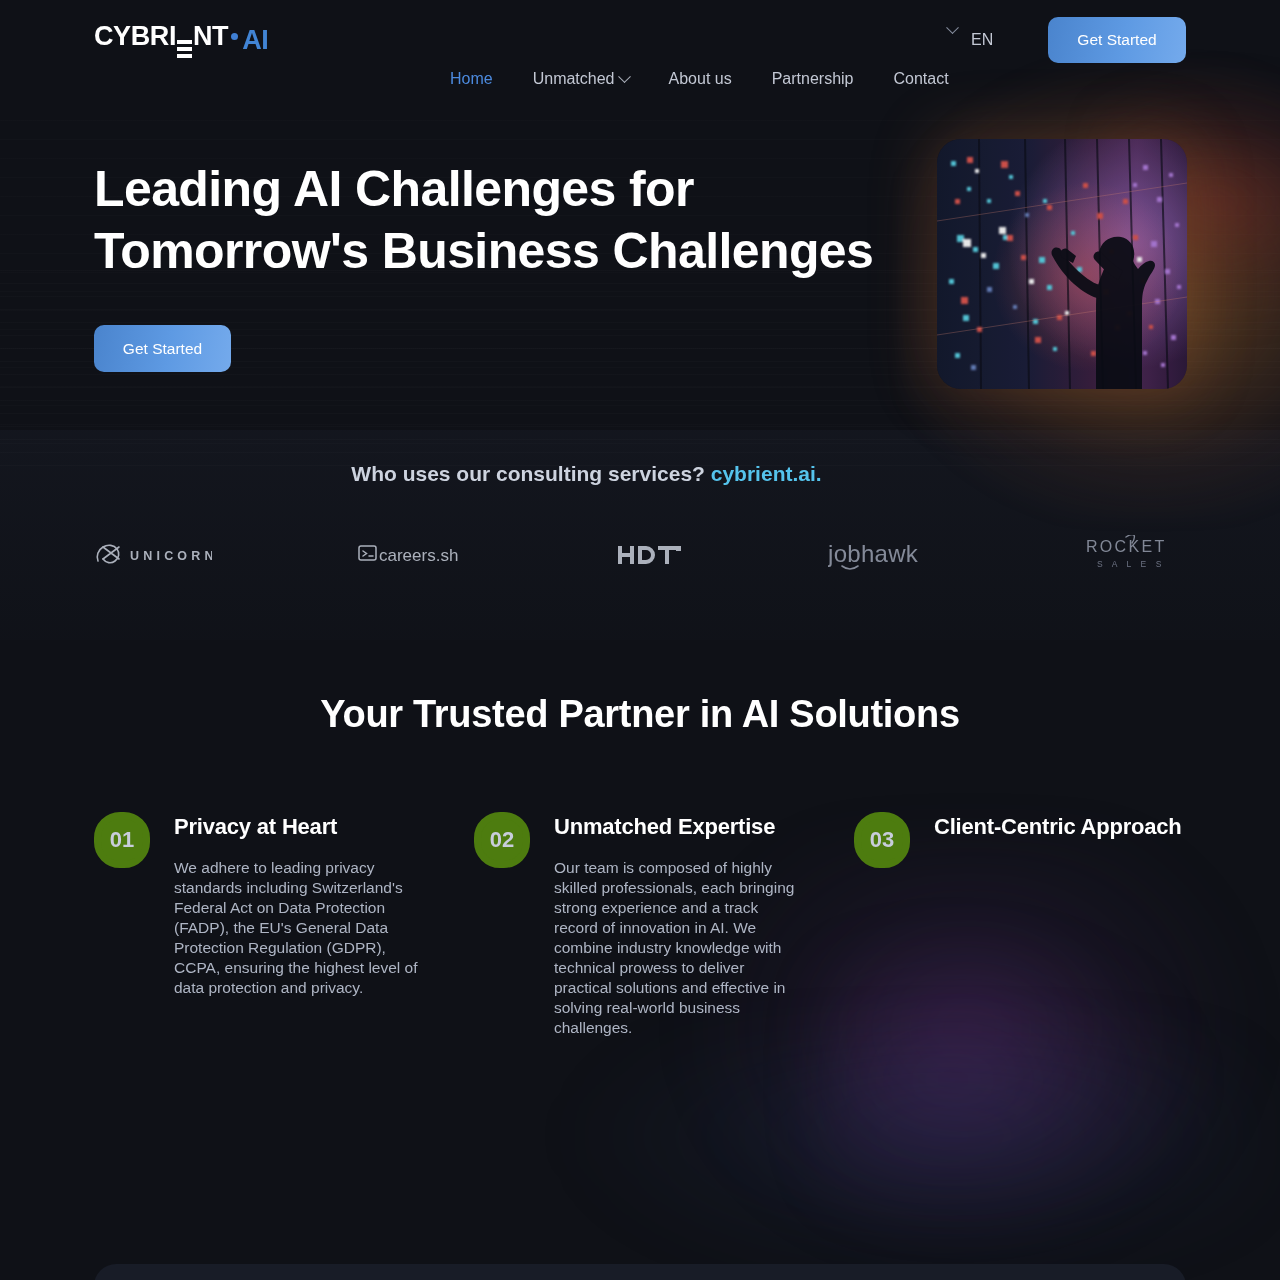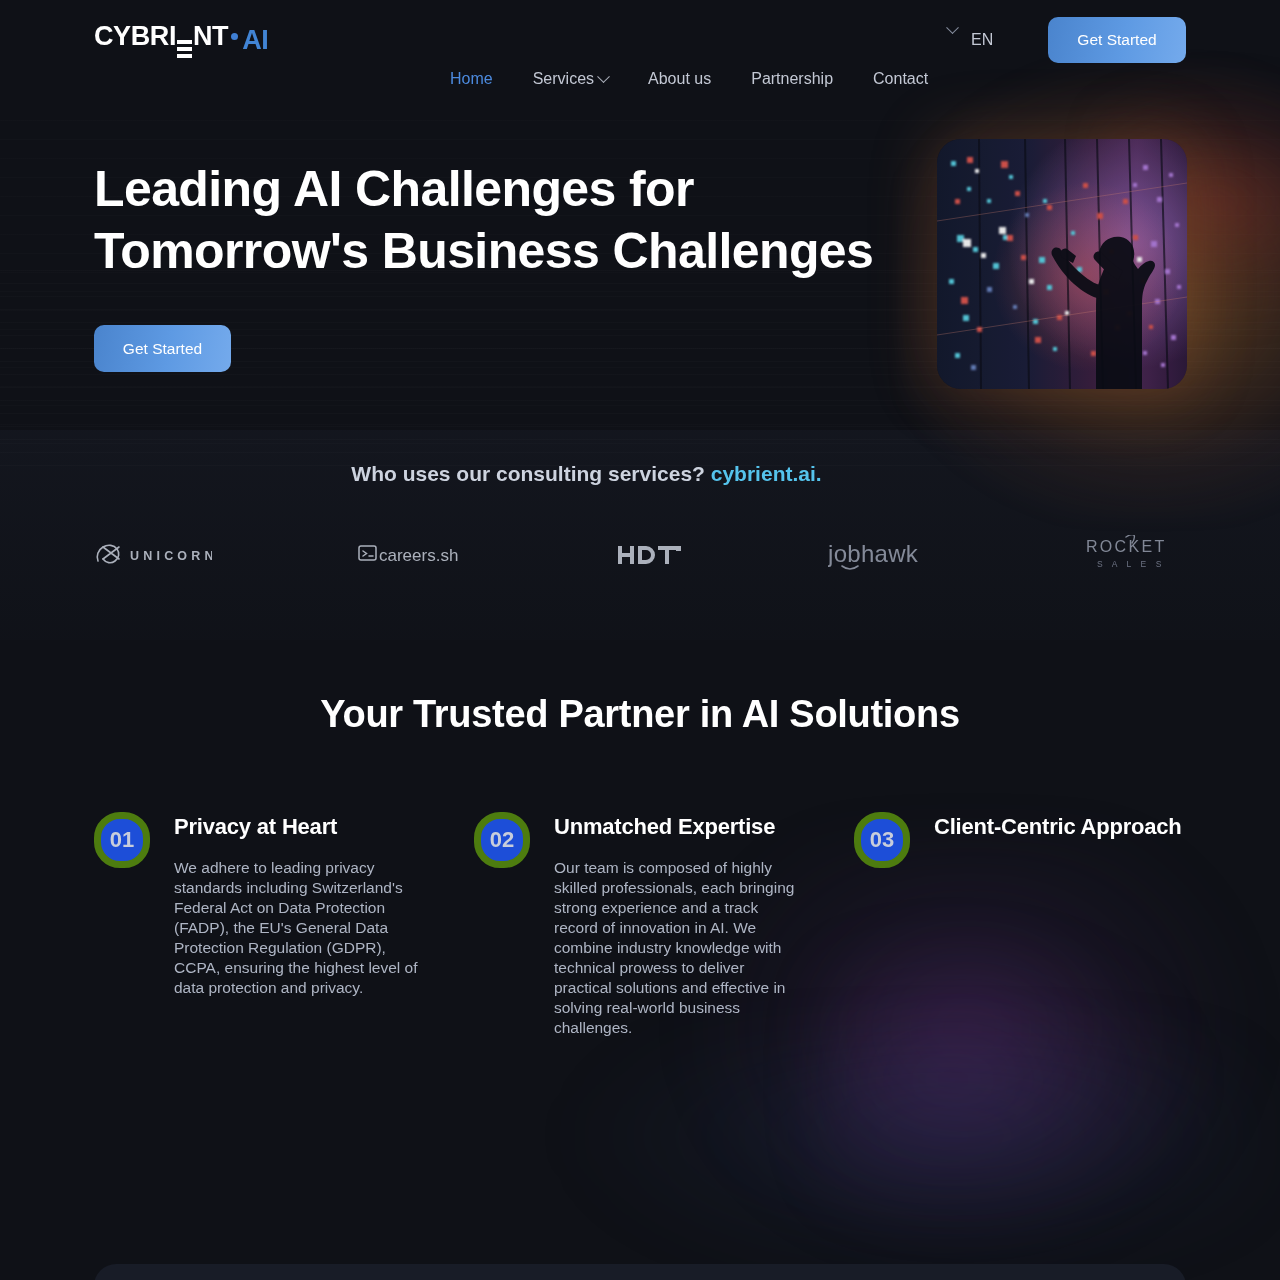--- a/index.html
+++ b/index.html
@@ -151,21 +151,21 @@
     position:absolute; left:0; top:693px; width:1280px; text-align:center;
     font-size:38px; font-weight:800; color:#ffffff; letter-spacing:-0.3px;
   }
   .cards {
     position:absolute; left:94px; top:812px; width:1092px;
     display:flex; gap:0; justify-content:space-between;
   }
   .card { width:332px; display:flex; gap:0; }
   .card-num {
     flex:0 0 56px; width:56px; height:56px; border-radius:26px;
-    background:#1d4ed8; border:7px solid #4d7c0f;
+    background:#4d7c0f; border:7px solid #4d7c0f;
     display:flex; align-items:center; justify-content:center;
     font-size:22px; font-weight:700; color:#c8cddb;
   }
   .card-body { padding-left:24px; flex:1; }
   .card-title {
     font-size:22px; font-weight:700; color:#ffffff; line-height:30px;
     margin-bottom:16px; letter-spacing:-0.2px;
   }
   .card-text { font-size:15.5px; line-height:20px; color:#aeb5c4; }
 
@@ -206,21 +206,21 @@
       </span>
       <span class="logo-dot"></span>
       <span class="logo-ai">AI</span>
     </div>
 
     <div class="nav">
       <div class="nav-item active">
         <span>Home</span>
       </div>
       <div class="nav-item">
-        <span>Services</span>
+        <span>Unmatched</span>
         <span class="chev"></span>
       </div>
       <div class="nav-item">
         <span>About us</span>
       </div>
       <div class="nav-item">
         <span>Partnership</span>
       </div>
       <div class="nav-item">
         <span>Contact</span>

